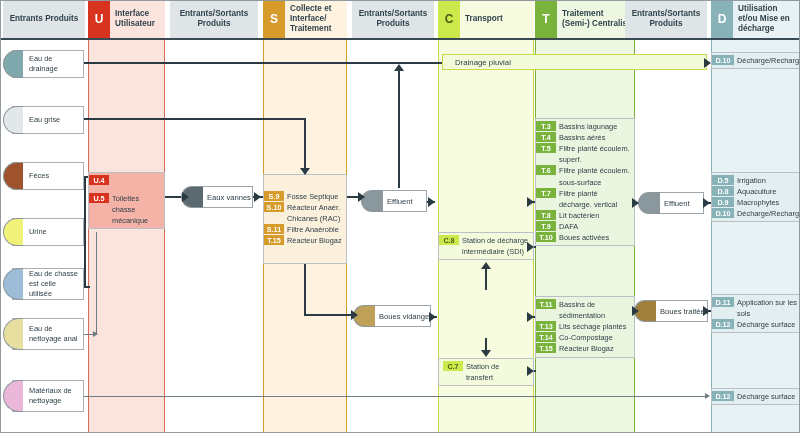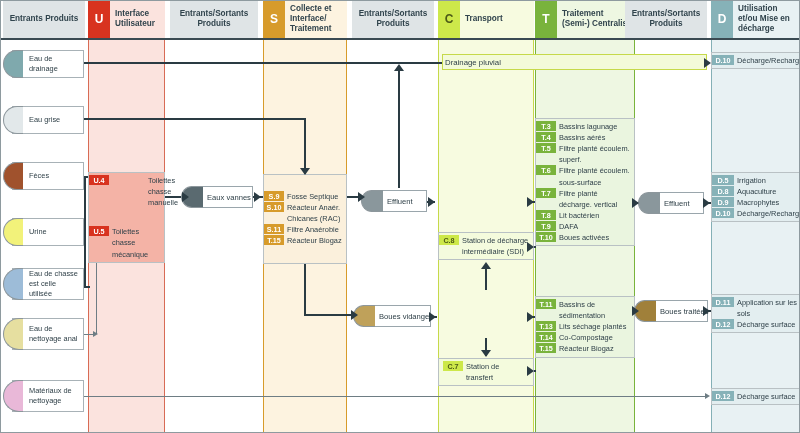--- a/index.html
+++ b/index.html
@@ -90,21 +90,21 @@
   .body-s { background:#fbf0dc; }
   .body-c { background:#f4fbdd; }
   .body-t { background:#eaf5df; }
   .body-d { background:#e3eef0; }
 
   
   .banner {
     position:absolute; z-index:5;
     background:#f3fad9; border:1px solid #c6d94a;
     font-size:7.8px; color:#2f4049;
-    display:flex; align-items:center; padding-left:2px;
+    display:flex; align-items:center; padding-left:12px;
   }
 
   
   .hline { position:absolute; background:#2a3b43; height:2px; z-index:3;}
   .vline { position:absolute; background:#2a3b43; width:2px; z-index:3;}
   .hline-thin { position:absolute; background:#6e7d84; height:1px; z-index:3;}
   .vline-thin { position:absolute; background:#6e7d84; width:1px; z-index:3;}
   .arrow-r {
     position:absolute; width:0; height:0; z-index:5;
     border-top:5px solid transparent; border-bottom:5px solid transparent;
@@ -208,23 +208,22 @@
   <div class="inprod" style="left:12px; top:318px; width:72px; height:32px;">
     <span class="dot" style="background:#e6dfa0; height:32px; border-radius:16px 0 0 16px;"></span>
     <span class="txt">Eau de nettoyage anal</span>
   </div>
   <div class="inprod" style="left:12px; top:380px; width:72px; height:32px;">
     <span class="dot" style="background:#e9b8d8; height:32px; border-radius:16px 0 0 16px;"></span>
     <span class="txt">Matériaux de nettoyage</span>
   </div>
 
   <div class="techgroup body-u" style="left:88px; top:172px; width:77px; padding:2px 0;">
-    <div class="techrow" style="margin-bottom:18px;gap:36px;">
+    <div class="techrow" style="margin-bottom:8px;">
       <div class="code c-u">U.4</div>
-      <div class="tech-name">Toilettes chasse manuelle</div>
     </div>
     <div class="techrow">
       <div class="code c-u">U.5</div>
       <div class="tech-name">Toilettes chasse mécanique</div>
     </div>
   </div>
 
   <div class="bracket" style="left:84px; top:176px; width:6px; height:112px;"></div>
 
   <div class="midprod" style="left:191px; top:186px; width:62px;">

